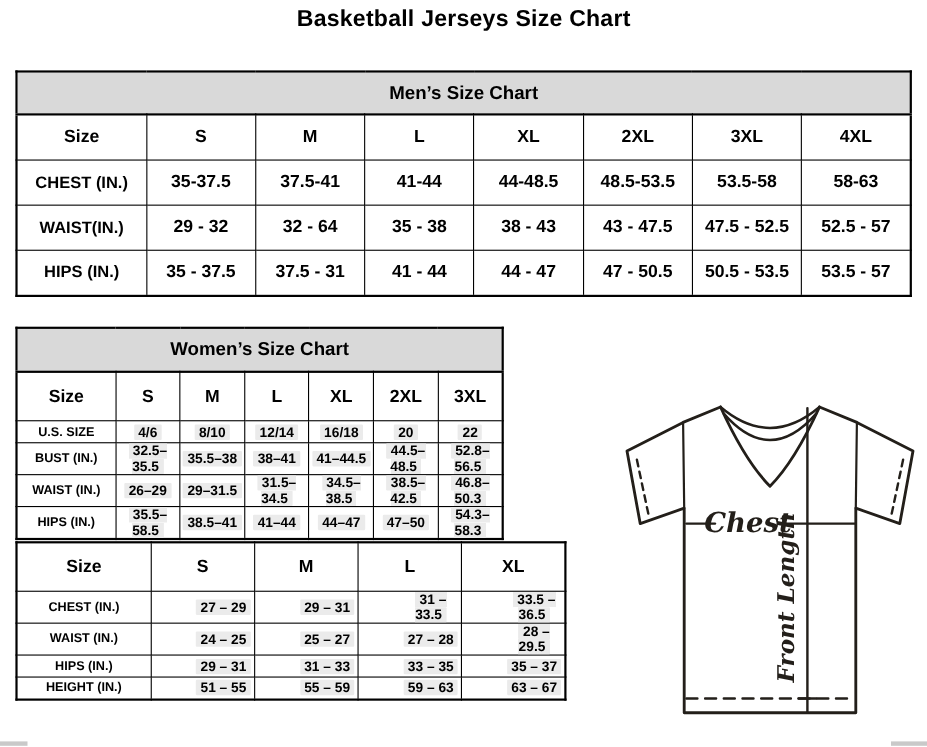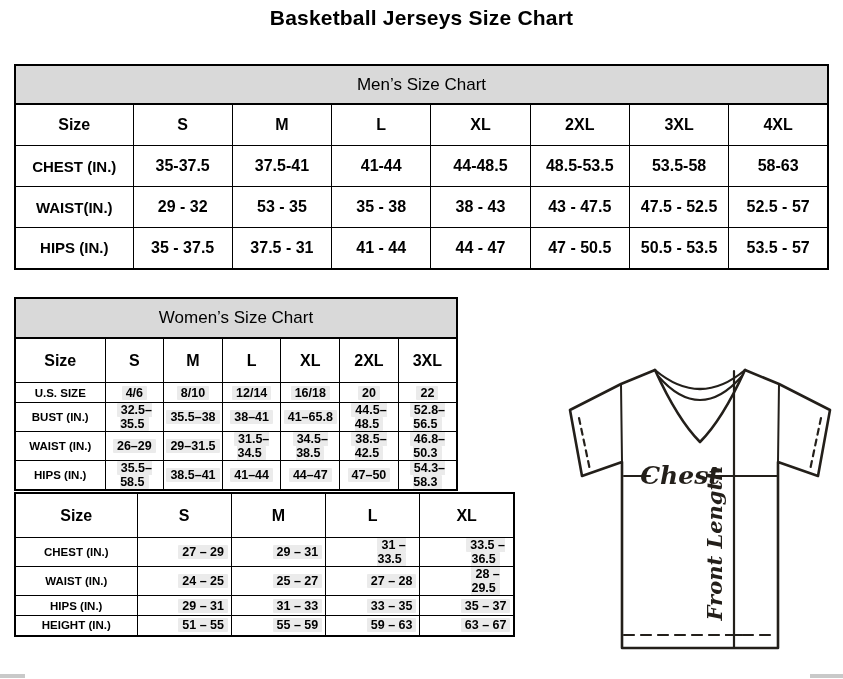--- a/index.html
+++ b/index.html
@@ -15,21 +15,21 @@
   }
   .page-title{
     position:absolute;top:6px;left:0;width:843px;text-align:center;
     font-size:21px;font-weight:bold;letter-spacing:.2px;
   }
   table{border-collapse:collapse;position:absolute;table-layout:fixed;background:#fff;}
   table,th,td{border:1px solid var(--border);}
   table{border-width:2px;}
   th,td{text-align:center;vertical-align:middle;padding:0 2px;overflow:hidden;}
   th.band{
-    background:var(--header_bg);font-weight:normal;border-bottom:2px solid var(--border);margin-left:10px;
+    background:var(--header_bg);font-weight:bold;border-bottom:2px solid var(--border);margin-left:10px;
   }
   
   .mens{left:14px;top:64px;width:815px;}
   .mens th.band{height:37px;font-size:17px;}
   .mens tr.ch-row th{height:40px;font-size:16px;font-weight:bold;}
   .mens tr.data-row{height:41px;}
   .mens tr.data-row th{font-size:15px;font-weight:bold;}
   .mens tr.data-row td{font-size:16px;font-weight:bold;}
   .mens .hv{background:none;}
   
@@ -94,21 +94,21 @@
         <td><span class="hv">37.5-41</span></td>
         <td><span class="hv">41-44</span></td>
         <td><span class="hv">44-48.5</span></td>
         <td><span class="hv">48.5-53.5</span></td>
         <td><span class="hv">53.5-58</span></td>
         <td><span class="hv">58-63</span></td>
       </tr>
       <tr class="data-row">
         <th>WAIST(IN.)</th>
         <td><span class="hv">29 - 32</span></td>
-        <td><span class="hv">53 - 35</span></td>
+        <td><span class="hv">32 - 64</span></td>
         <td><span class="hv">35 - 38</span></td>
         <td><span class="hv">38 - 43</span></td>
         <td><span class="hv">43 - 47.5</span></td>
         <td><span class="hv">47.5 - 52.5</span></td>
         <td><span class="hv">52.5 - 57</span></td>
       </tr>
       <tr class="data-row">
         <th>HIPS (IN.)</th>
         <td><span class="hv">35 - 37.5</span></td>
         <td><span class="hv">37.5 - 31</span></td>
@@ -150,21 +150,21 @@
         <td><span class="hv">12/14</span></td>
         <td><span class="hv">16/18</span></td>
         <td><span class="hv">20</span></td>
         <td><span class="hv">22</span></td>
       </tr>
       <tr class="data-row">
         <th>BUST (IN.)</th>
         <td><span class="hv">32.5–35.5</span></td>
         <td><span class="hv">35.5–38</span></td>
         <td><span class="hv">38–41</span></td>
-        <td><span class="hv">41–65.8</span></td>
+        <td><span class="hv">41–44.5</span></td>
         <td><span class="hv">44.5–48.5</span></td>
         <td><span class="hv">52.8–56.5</span></td>
       </tr>
       <tr class="data-row">
         <th>WAIST (IN.)</th>
         <td><span class="hv">26–29</span></td>
         <td><span class="hv">29–31.5</span></td>
         <td><span class="hv">31.5–34.5</span></td>
         <td><span class="hv">34.5–38.5</span></td>
         <td><span class="hv">38.5–42.5</span></td>

